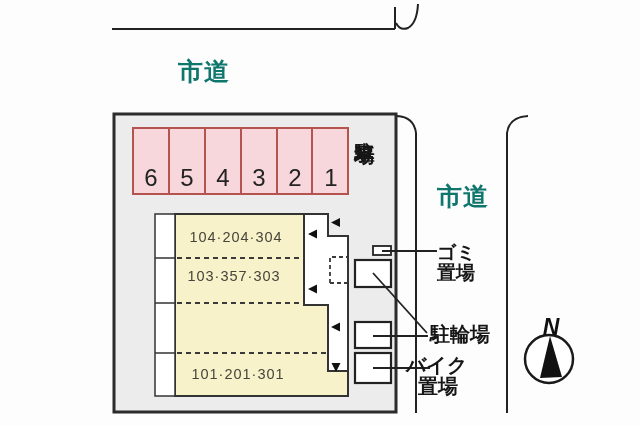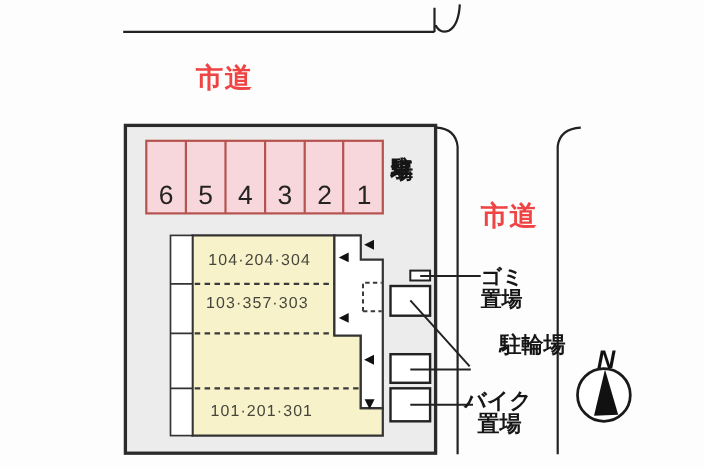--- a/index.html
+++ b/index.html
@@ -5,21 +5,21 @@
   html,body { margin:0; padding:0; background:#ffffff; }
   .stage {
     position:relative; width:640px; height:426px; overflow:hidden;
     background:#fdfdfd;
     font-family:"Liberation Sans","DejaVu Sans",sans-serif;
     color:#1d1d1d;
   }
   .stage svg { position:absolute; left:0; top:0; }
   .lbl { position:absolute; white-space:nowrap; }
   .centered { transform:translate(-50%,-50%); }
-  .road-label { font-size:25px; font-weight:600; letter-spacing:1px; color:#ef4444; }
+  .road-label { font-size:25px; font-weight:600; letter-spacing:1px; color:#0f766e; }
   .stall-num { font-size:24px; font-weight:500; color:#232323; }
   .vlabel {
     writing-mode:vertical-rl; text-orientation:upright;
     font-size:20px; font-weight:600; letter-spacing:2px; color:#161616;
   }
   .unit-label { font-size:14.5px; letter-spacing:1px; color:#45453b; }
   .fac-label { font-size:20px; font-weight:600; color:#161616; line-height:21px; }
   .fac-label .l2-indent { display:block; padding-left:12px; }
   .fac-label .l2 { display:block; }
   .north { font-size:23px; font-weight:bold; font-style:italic; color:#111; }
@@ -85,21 +85,21 @@
   <div class="lbl vlabel" style="left:352px; top:125px; height:76px;">駐車場</div>
 
   <span class="lbl centered unit-label" style="left:236px; top:237px;">104·204·304</span>
   <span class="lbl centered unit-label" style="left:234px; top:276px;">103·357·303</span>
   <span class="lbl centered unit-label" style="left:238px; top:374px;">101·201·301</span>
 
   <div class="lbl fac-label" style="left:437px; top:243px; font-size:19px; line-height:20px;">
     <span class="l2">ゴミ</span>
     <span class="l2">置場</span>
   </div>
-  <span class="lbl fac-label" style="left:430px; top:304px;margin-left:24px;">駐輪場</span>
-  <div class="lbl fac-label" style="left:422px; top:355px;">
+  <span class="lbl fac-label" style="left:430px; top:324px;">駐輪場</span>
+  <div class="lbl fac-label" style="left:406px; top:355px;">
     <span class="l2">バイク</span>
     <span class="l2-indent">置場</span>
   </div>
 
   <span class="lbl centered north" style="left:551px; top:327px;">N</span>
 
 </div>
 
 </body></html>

